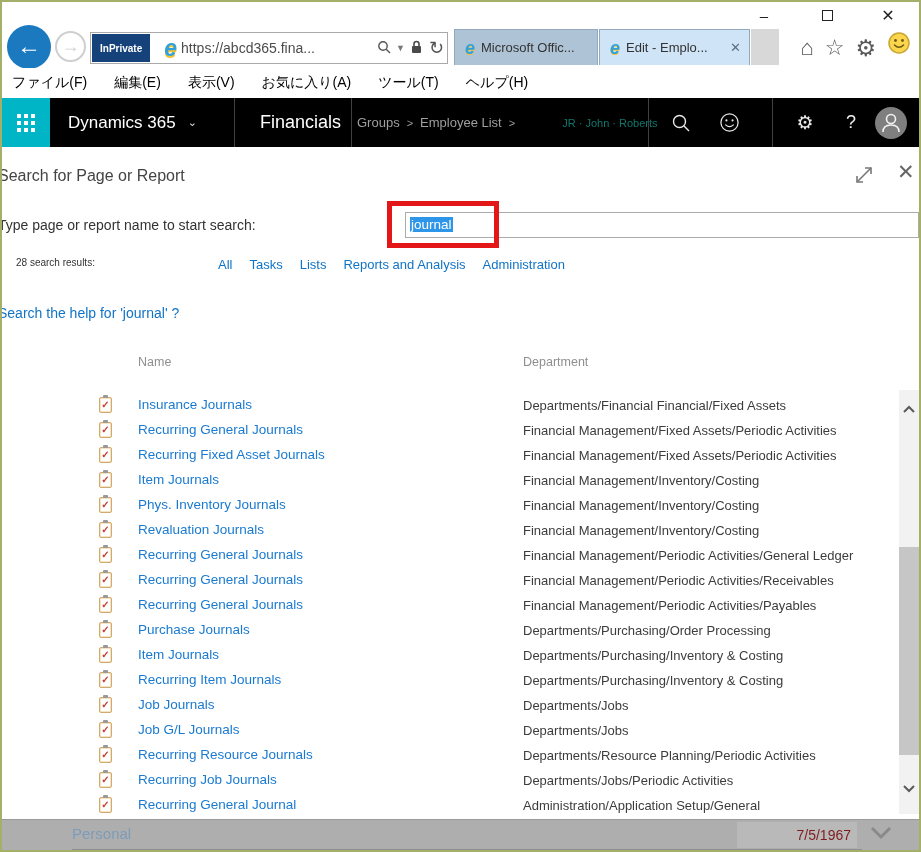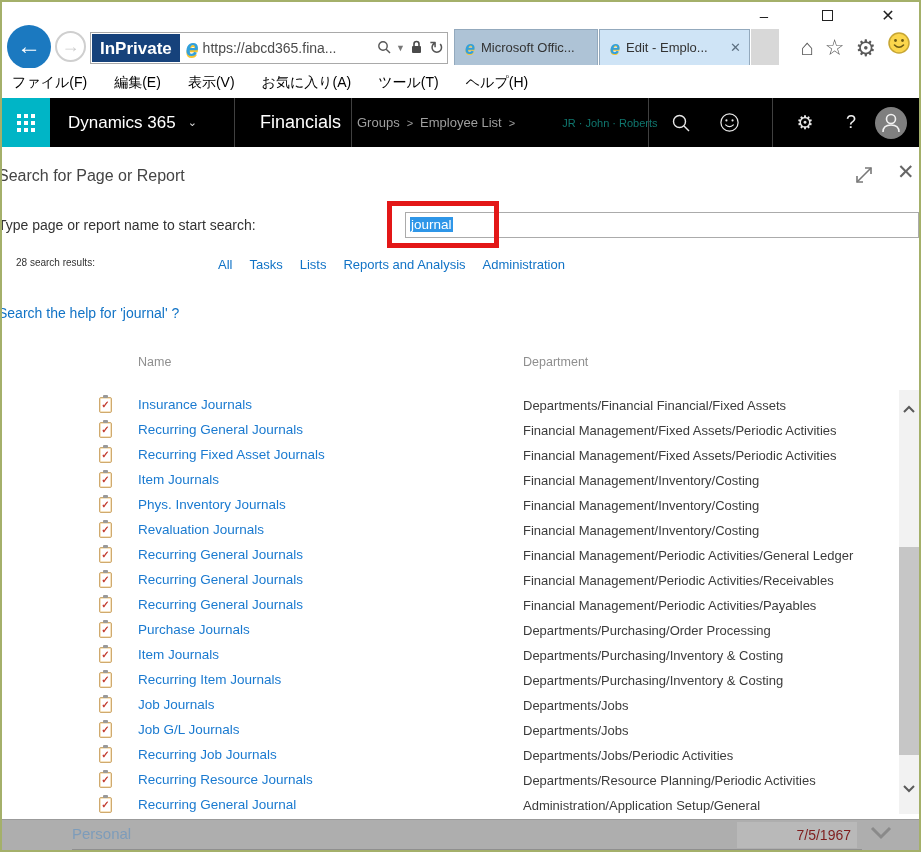--- a/index.html
+++ b/index.html
@@ -14,21 +14,21 @@
   .winbtn.max { right:77px; }
   .winbtn.close { right:16px; font-size:16px; }
   .maxglyph { display:inline-block; width:11px; height:11px; border:1.5px solid #222; margin-top:5px; }
 
   
   .chrome { position:absolute; left:0; top:27px; width:100%; height:39px; background:#fff; }
   .navcircle { position:absolute; border-radius:50%; }
   .back-btn { left:5px; top:-4px; width:44px; height:44px; background:#1b79c0; color:#fff; font-size:24px; text-align:center; line-height:42px; }
   .fwd-btn { left:53px; top:2px; width:31px; height:31px; background:#fff; border:2px solid #cfcfcf; color:#cfcfcf; font-size:18px; text-align:center; line-height:27px; }
   .addrbar { position:absolute; left:88px; top:3px; width:358px; height:32px; background:#fff; border:1px solid #a9a9a9; display:flex; align-items:center; }
-  .inprivate { background:#16427b; color:#fff; font-size:17px; font-weight:bold; padding:6px 8px; margin:1px 4px 1px 1px; height:28px; line-height:17px; }
+  .inprivate { background:#16427b; color:#fff; font-size:10px; font-weight:bold; padding:6px 8px; margin:1px 12px 1px 1px; height:28px; line-height:17px; }
   .ie-e { color:#33a0da; font-size:23px; font-weight:bold; font-style:italic; margin:0 4px 0 2px; line-height:28px; text-shadow:0 2px 0 #f7c531; }
   .url { color:#4c4c4c; font-size:14px; white-space:nowrap; overflow:hidden; flex:1; }
   .addr-ico { color:#555; font-size:15px; margin:0 3px; }
   .caret { color:#777; font-size:9px; margin:0 2px; }
 
   .tab { position:absolute; top:0; height:36px; border:1px solid #93a9bd; border-bottom:none; display:flex; align-items:center; padding:0 8px; font-size:13px; color:#333; white-space:nowrap; overflow:hidden; }
   .tab.inactive { left:452px; width:144px; background:#aec3d6; }
   .tab.active { left:597px; width:151px; background:#cfe4f6; }
   .tab .ie-e { font-size:18px; margin-right:6px; text-shadow:0 1px 0 #f7c531; }
   .tab-close { margin-left:auto; color:#5c6f80; font-size:13px; padding-left:6px; }
@@ -332,28 +332,28 @@
   </div>
 
   <div class="rrow">
     <span class="clip"></span>
     <a class="rname" href="#">Job G/L Journals</a>
     <span class="rdept">Departments/Jobs</span>
   </div>
 
   <div class="rrow">
     <span class="clip"></span>
+    <a class="rname" href="#">Recurring Resource Journals</a>
+    <span class="rdept">Departments/Resource Planning/Periodic Activities</span>
+  </div>
+
+  <div class="rrow">
+    <span class="clip"></span>
     <a class="rname" href="#">Recurring Job Journals</a>
     <span class="rdept">Departments/Jobs/Periodic Activities</span>
-  </div>
-
-  <div class="rrow">
-    <span class="clip"></span>
-    <a class="rname" href="#">Recurring Resource Journals</a>
-    <span class="rdept">Departments/Resource Planning/Periodic Activities</span>
   </div>
 
   <div class="rrow">
     <span class="clip"></span>
     <a class="rname" href="#">Recurring General Journal</a>
     <span class="rdept">Administration/Application Setup/General</span>
   </div>
 </div>
 
     <div class="scrollbar">

